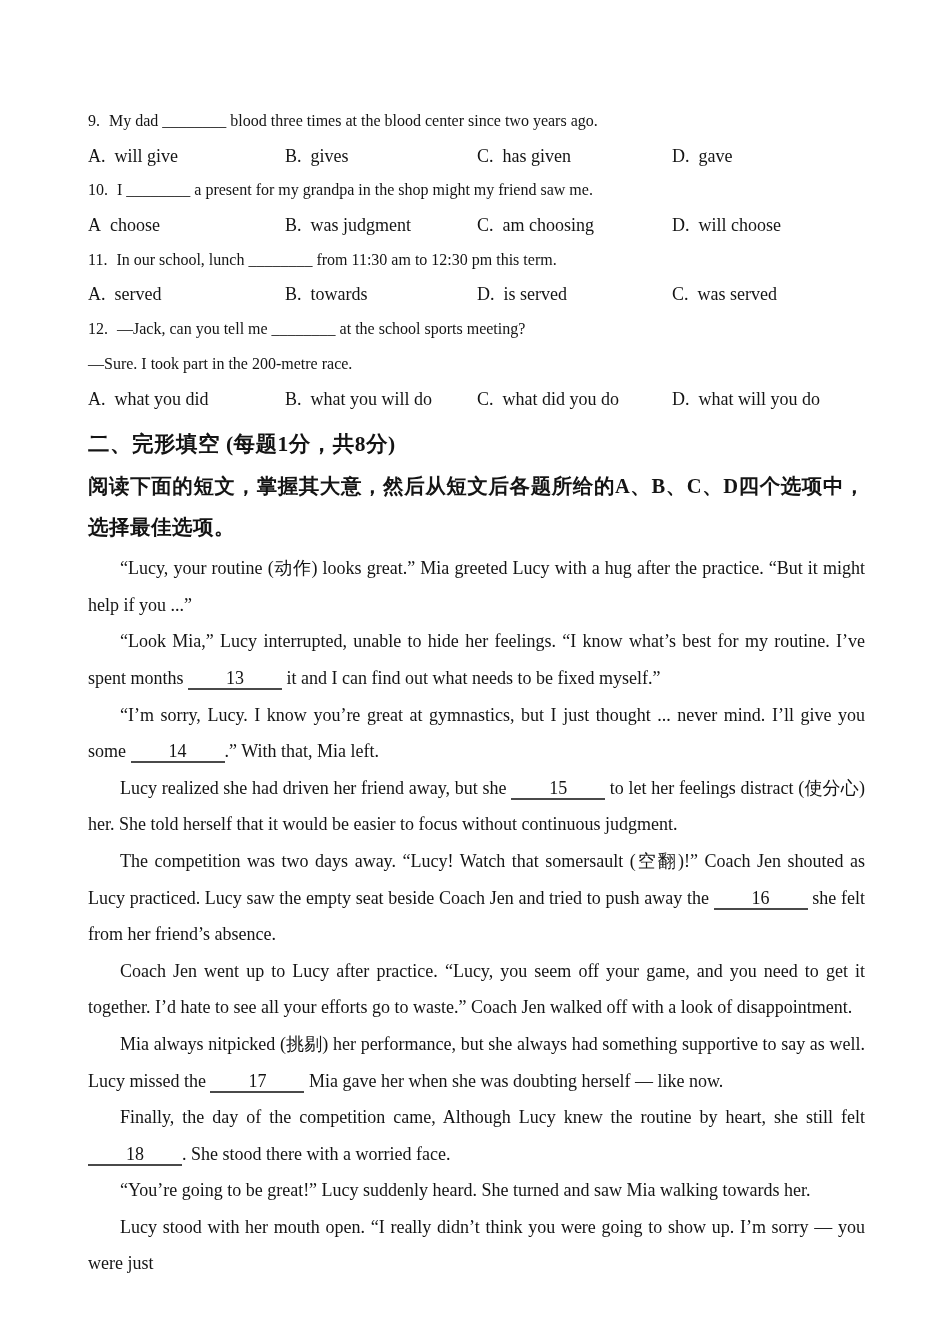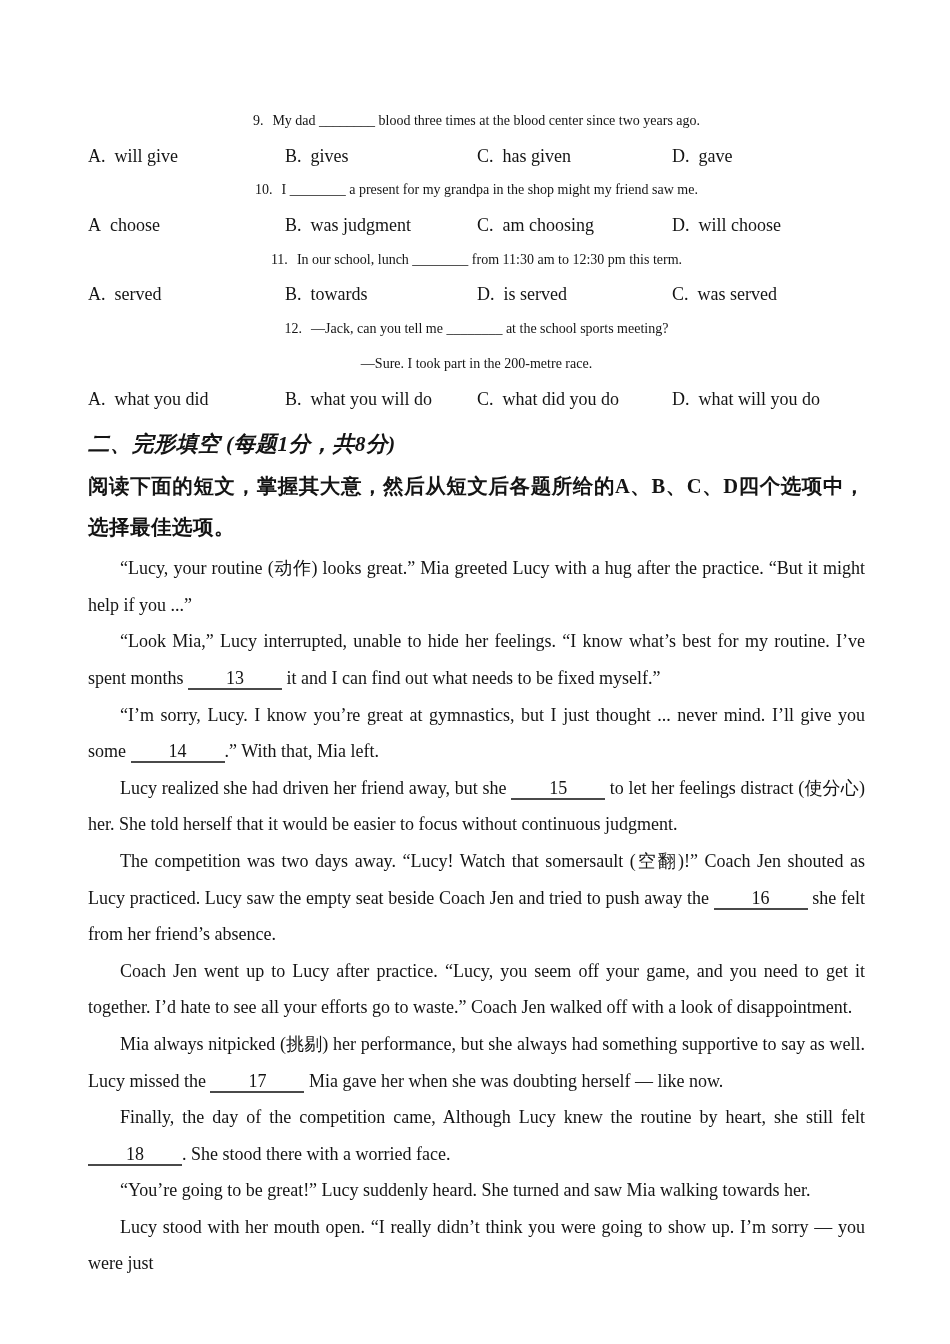--- a/index.html
+++ b/index.html
@@ -9,45 +9,43 @@
     height: 1344px;
     background: #ffffff;
     color: #141414;
     font-family: "Liberation Serif", "DejaVu Serif", serif;
     box-sizing: border-box;
     padding: 104px 85px 0 88px;
     overflow: hidden;
   }
   
   .qline {
-    font-size: 14px;
+    font-size: 16px;
     line-height: 34.7px;
     height: 34.7px;
     white-space: nowrap;
-    text-align: center;
   }
   .qnum { margin-right: 9px; }
   .opts {
     display: grid;
     grid-template-columns: 197px 192px 195px 1fr;
     font-size: 18px;
     line-height: 34.7px;
     height: 34.7px;
   }
   .opt { white-space: nowrap; }
   .opt-label { margin-right: 9px; }
   
   .sec-title {
     margin: 6px 0 0 0;
     font-size: 21.5px;
     font-weight: bold;
     line-height: 44px;
     height: 44px;
     letter-spacing: 0.5px;
-    font-style: italic;
   }
   
   .instr {
     font-size: 20.5px;
     font-weight: bold;
     line-height: 41px;
     text-align: justify;
     letter-spacing: 0.5px;
   }
   

